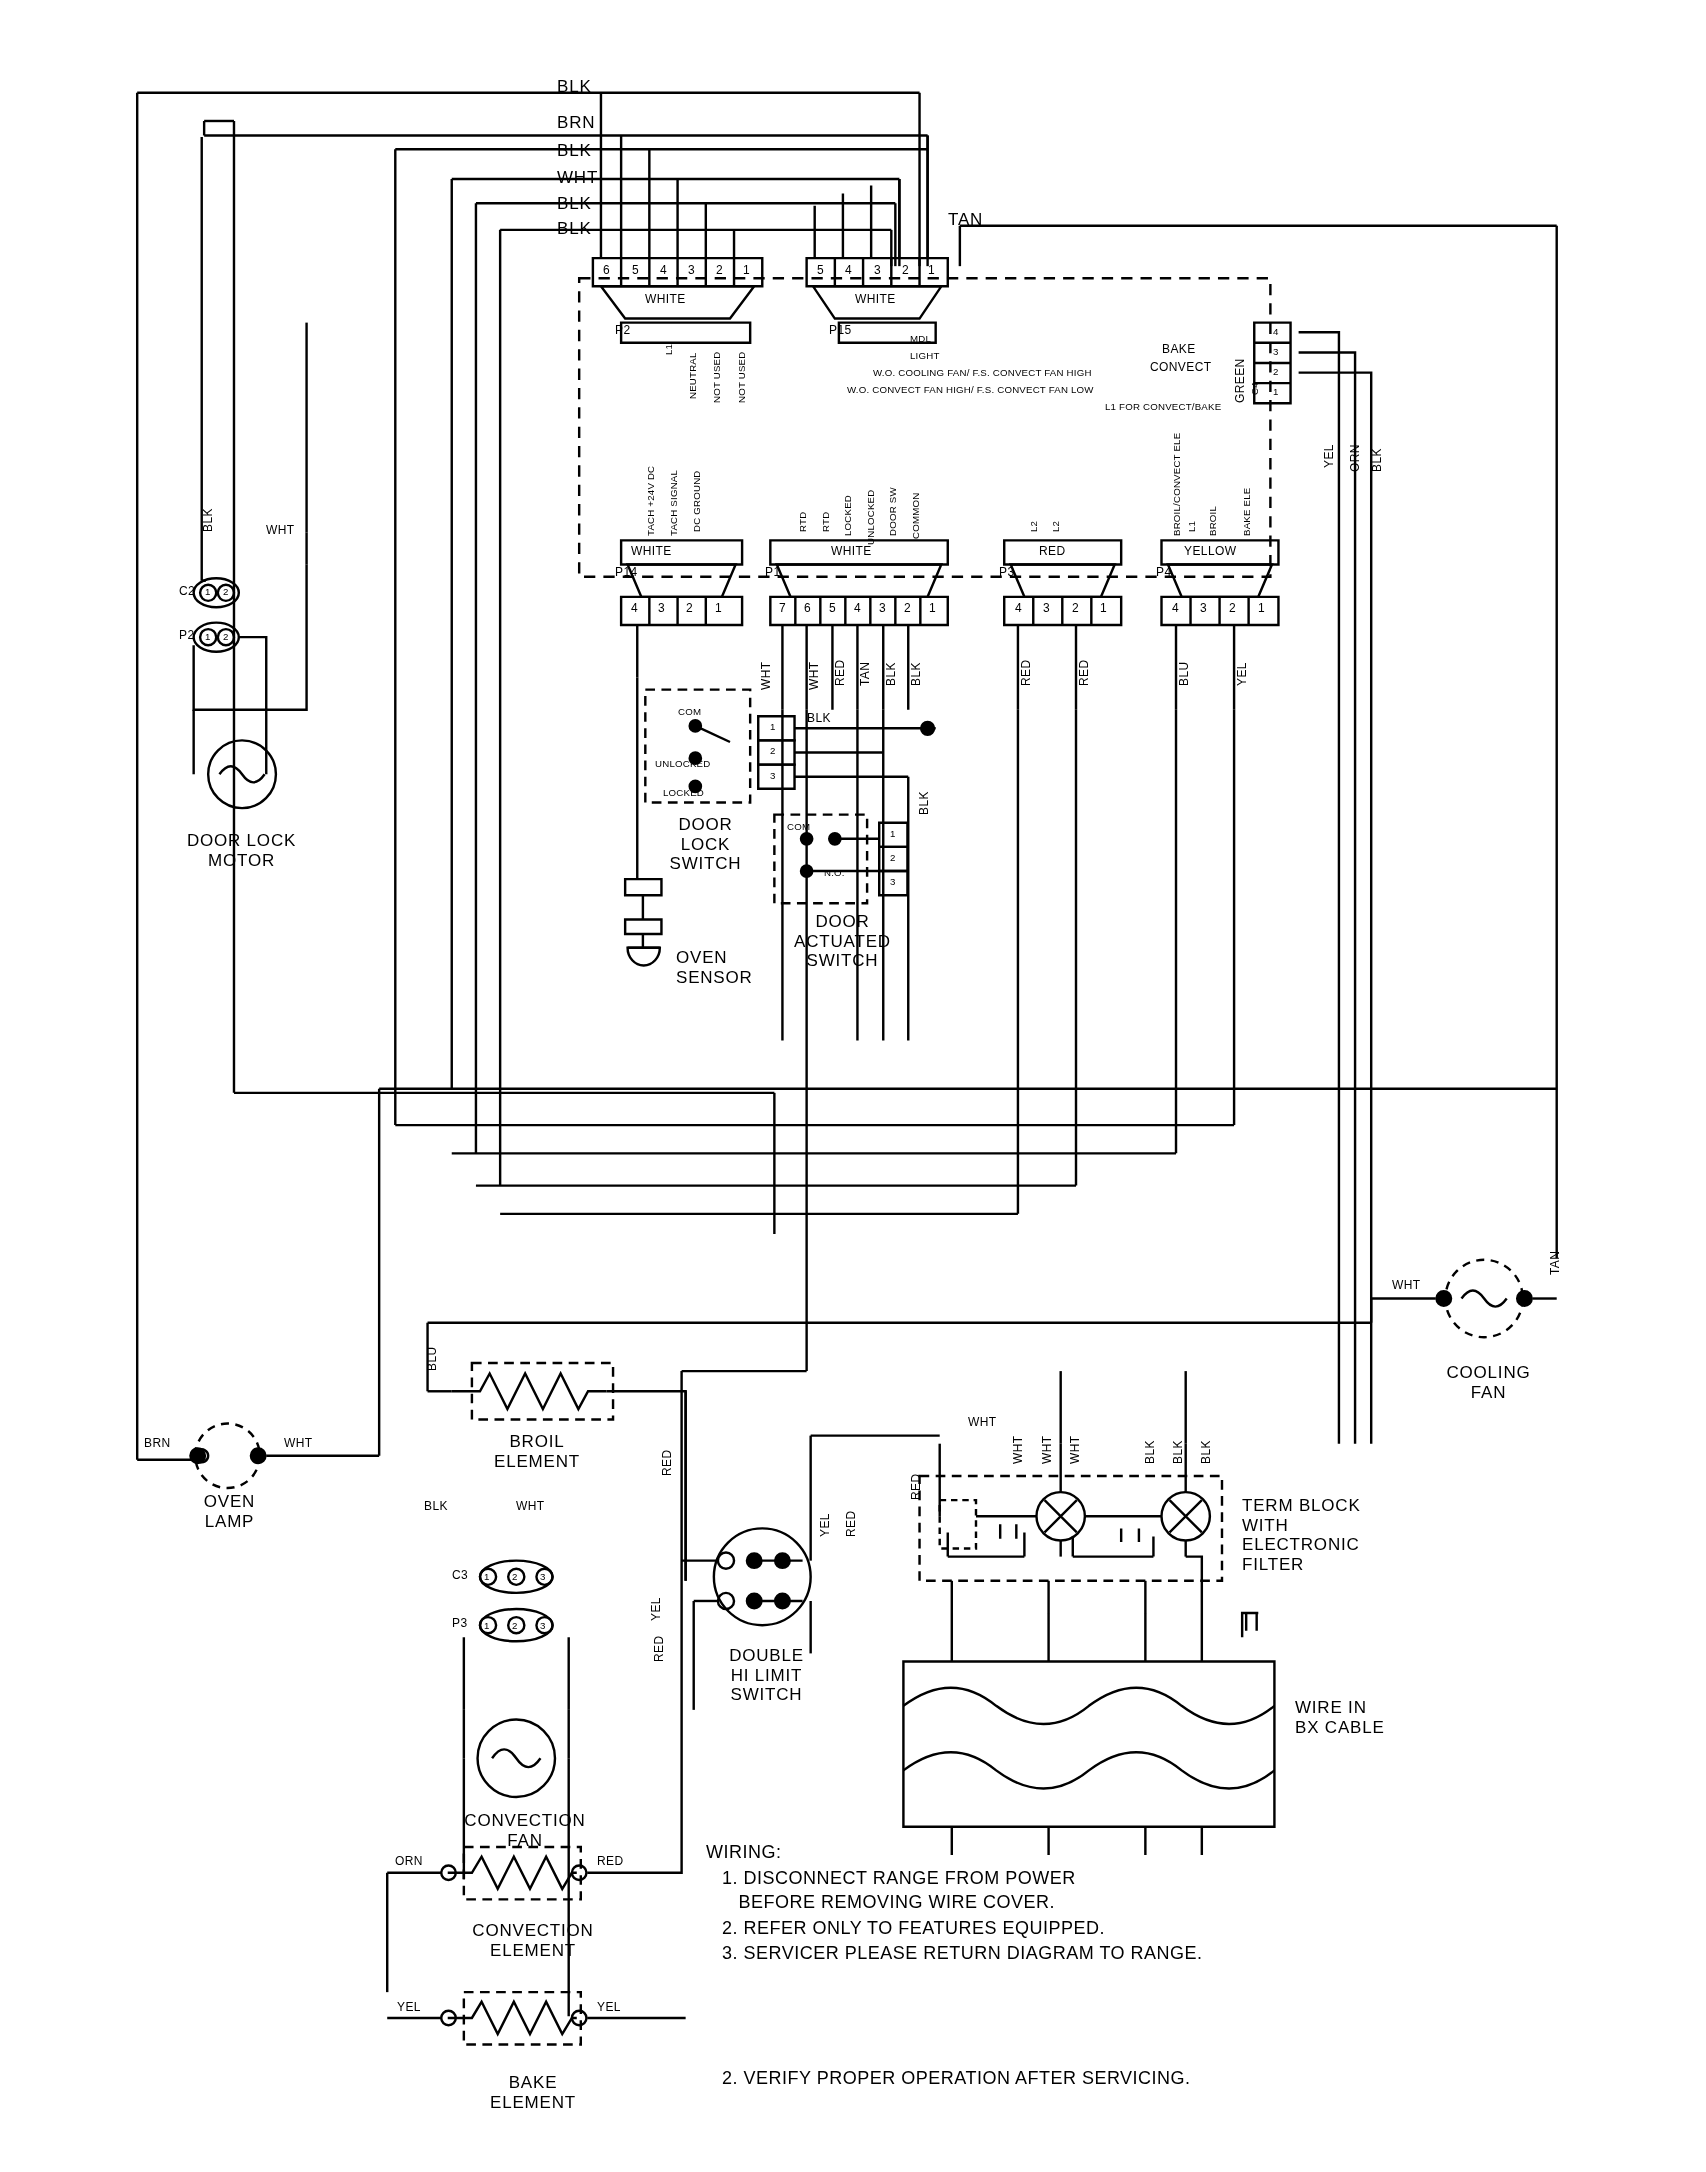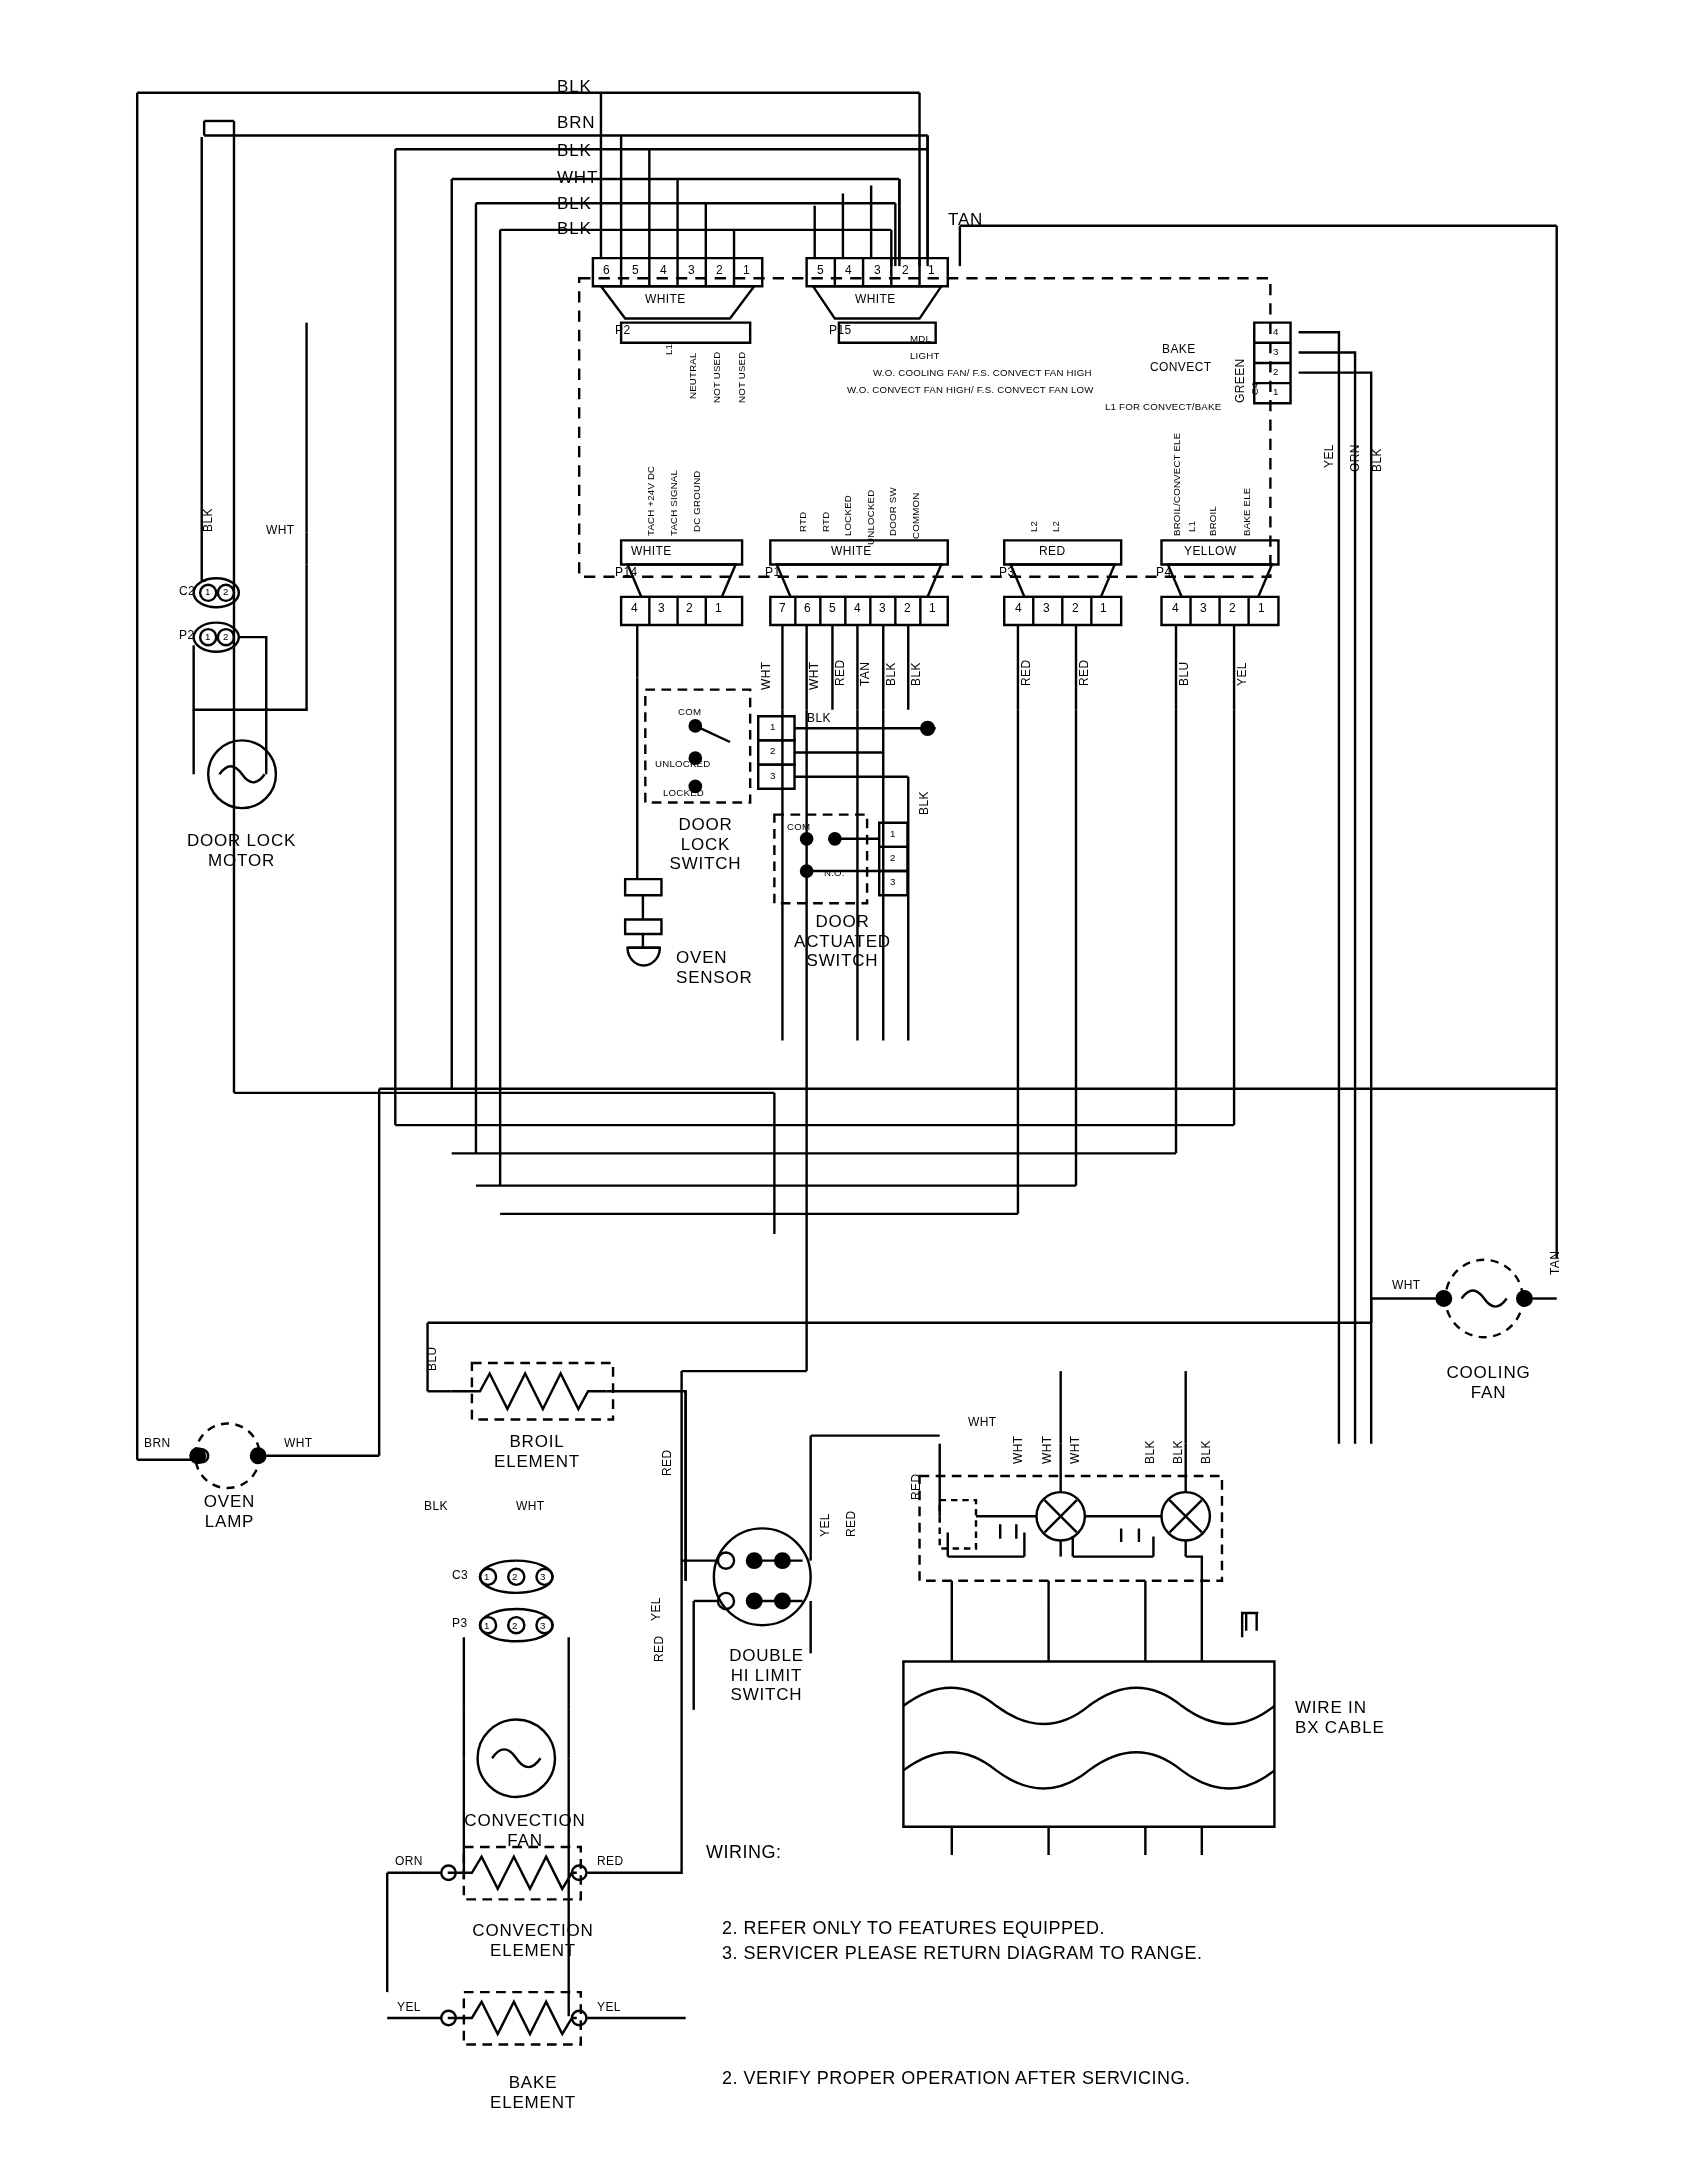--- a/index.html
+++ b/index.html
@@ -457,27 +457,33 @@
 SWITCH</div>
 
 <div class="lbl sm vert" style="left:910px;top:1500px;transform:rotate(-90deg);">RED</div>
 <div class="lbl sm" style="left:968px;top:1416px;">WHT</div>
 <div class="lbl sm vert" style="left:1012px;top:1464px;transform:rotate(-90deg);">WHT</div>
 <div class="lbl sm vert" style="left:1041px;top:1464px;transform:rotate(-90deg);">WHT</div>
 <div class="lbl sm vert" style="left:1069px;top:1464px;transform:rotate(-90deg);">WHT</div>
 <div class="lbl sm vert" style="left:1144px;top:1464px;transform:rotate(-90deg);">BLK</div>
 <div class="lbl sm vert" style="left:1172px;top:1464px;transform:rotate(-90deg);">BLK</div>
 <div class="lbl sm vert" style="left:1200px;top:1464px;transform:rotate(-90deg);">BLK</div>
+<div class="lbl" style="left:1242px;top:1496px;width:210px;">TERM BLOCK
+WITH
+ELECTRONIC
+FILTER</div>
 <div class="lbl" style="left:1295px;top:1698px;width:161px;">WIRE IN
 BX CABLE</div>
 
 <div class="lbl sm" style="left:1392px;top:1279px;">WHT</div>
 <div class="lbl sm vert" style="left:1549px;top:1275px;transform:rotate(-90deg);">TAN</div>
 <div class="lbl ctr" style="left:1412px;top:1363px;width:153px;">COOLING
 FAN</div>
 
 <div class="notice" style="left:706px;top:1841px;">WIRING:</div>
+<div class="notice" style="left:722px;top:1867px;">1. DISCONNECT RANGE FROM POWER
+   BEFORE REMOVING WIRE COVER.</div>
 <div class="notice" style="left:722px;top:1917px;">2. REFER ONLY TO FEATURES EQUIPPED.</div>
 <div class="notice" style="left:722px;top:1942px;">3. SERVICER PLEASE RETURN DIAGRAM TO RANGE.</div>
 <div class="notice" style="left:722px;top:2067px;">2. VERIFY PROPER OPERATION AFTER SERVICING.</div>
 
 </div>
 
 
 </body></html>

